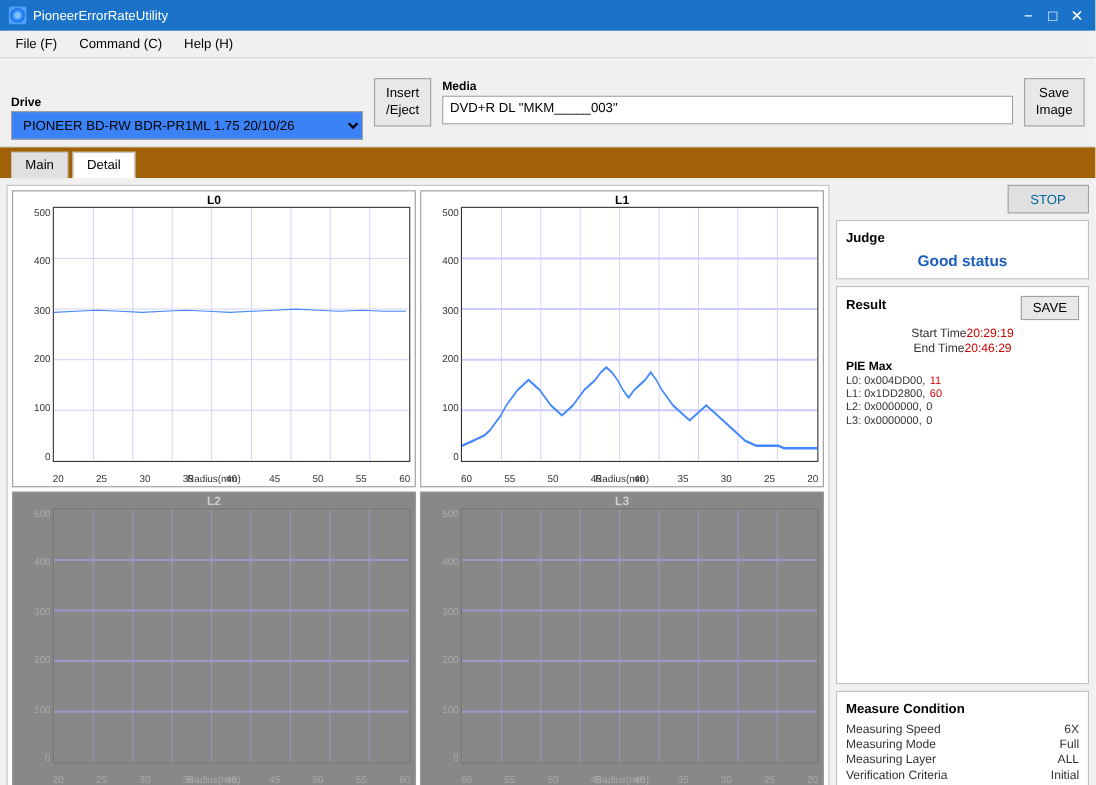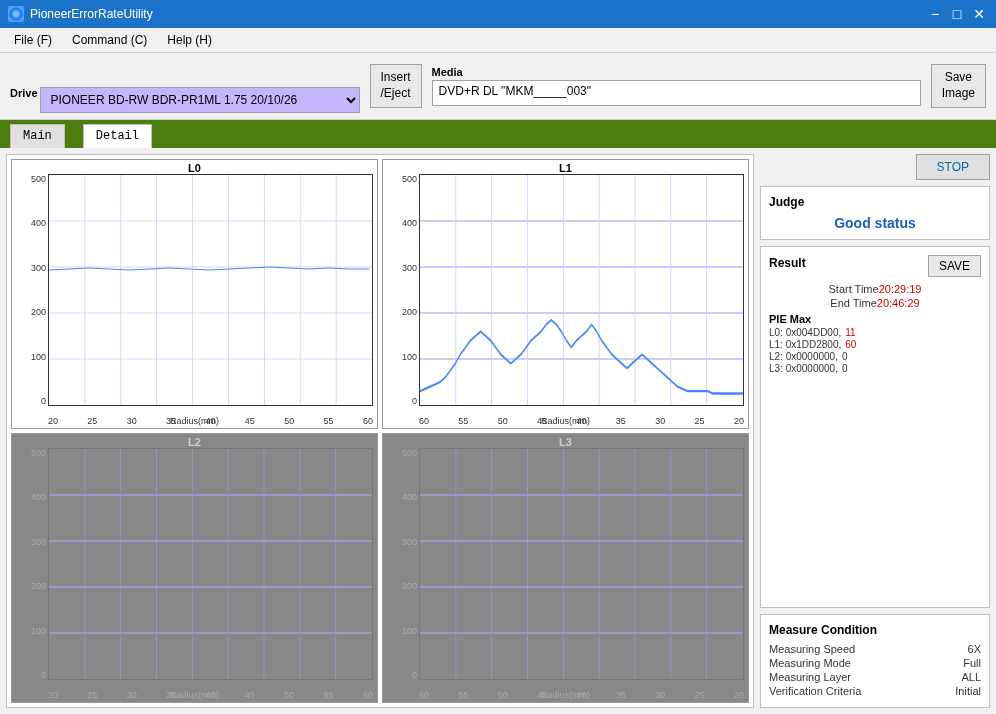--- a/index.html
+++ b/index.html
@@ -62,27 +62,27 @@
     }
 
     .toolbar {
       background: #f0f0f0;
       display: flex;
       align-items: center;
       padding: 6px 10px;
       gap: 10px;
       border-bottom: 1px solid #d0d0d0;
     }
-    .drive-group { display: flex; flex-direction: row; gap: 2px; margin-top: 28px; }
+    .drive-group { display: flex; flex-direction: column; gap: 2px; margin-top: 28px; }
     .drive-label { font-size: 11px; font-weight: 600; }
     .drive-select {
       width: 320px;
       padding: 3px 6px;
       border: 1px solid #a0a0a0;
-      background: #c4b5fd;
+      background: #3b82f6;
       font-size: 12px;
       height: 26px;
     }
     .insert-eject-btn {
       background: #e8e8e8;
       border: 1px solid #a0a0a0;
       padding: 4px 10px;
       cursor: pointer;
       font-size: 12px;
       height: 44px;
@@ -106,23 +106,22 @@
       font-size: 12px;
       height: 44px;
       text-align: center;
       line-height: 1.3;
       margin-left: auto;
     }
 
     .tab-bar {
       display: flex;
       padding: 4px 10px 0;
-      gap: 18px;
-      background: #4d7c0f;
-      font-family: Liberation Mono, monospace;
+      gap: 4px;
+      background: #a16207;
     }
     .tab {
       padding: 4px 12px;
       border: 1px solid #c0c0c0;
       border-bottom: none;
       background: #e0e0e0;
       cursor: pointer;
       font-size: 12px;
     }
     .tab.active {

